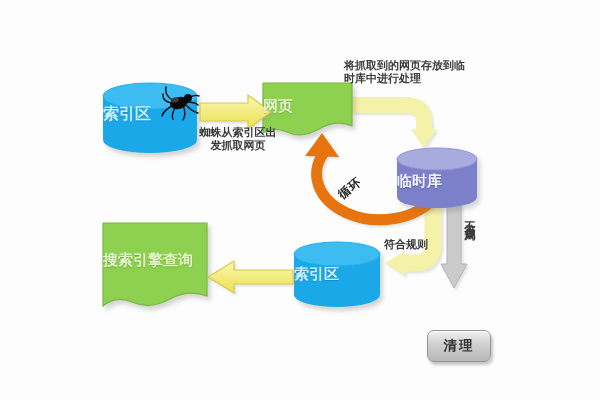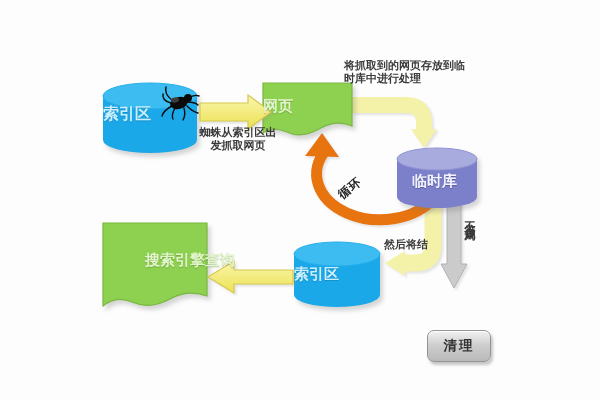--- a/index.html
+++ b/index.html
@@ -109,33 +109,33 @@
       <ellipse cx="17" cy="17" rx="9" ry="6" fill="#0a0a0a" transform="rotate(-14 17 17)"></ellipse>
       <circle cx="26" cy="12" r="4" fill="#0a0a0a"></circle>
       <ellipse cx="13" cy="14" rx="4" ry="2.6" fill="#3d3d3d" transform="rotate(-14 13 14)"></ellipse>
     </g>
   </svg>
 
   <div class="lbl cyl-lbl" style="left:103px;top:104px;width:94px;">索引区</div>
 
   <div class="lbl grn-lbl" style="left:263px;top:97px;width:89px;">网页</div>
 
-  <div class="lbl pur-lbl" style="left:397px;top:172px;width:80px;padding-left:15px;">临时库</div>
+  <div class="lbl pur-lbl" style="left:397px;top:172px;width:80px;">临时库</div>
 
   <div class="lbl cyl-lbl" style="left:294px;top:265px;width:86px;font-size:15px;">索引区</div>
 
-  <div class="lbl grn-lbl" style="left:103px;top:251px;width:96px;padding-left:42px;">搜索引擎查询</div>
+  <div class="lbl grn-lbl" style="left:103px;top:251px;width:96px;">搜索引擎查询</div>
 
   <div class="btn">清理</div>
 
   <div class="note" style="left:196px;top:126px;width:84px;text-align:center;">蜘蛛从索引区出
 发抓取网页</div>
 
   <div class="note" style="left:344px;top:59px;width:136px;">将抓取到的网页存放到临
 时库中进行处理</div>
 
   <div class="loop-lbl" style="left:337px;top:180px;">循环</div>
 
-  <div class="note" style="left:384px;top:238px;">然后将结</div>
+  <div class="note" style="left:384px;top:238px;">符合规则</div>
 
   <div class="note note-vertical" style="left:463px;top:213px;">不符合规则</div>
 
 </div>
 
 </body></html>

